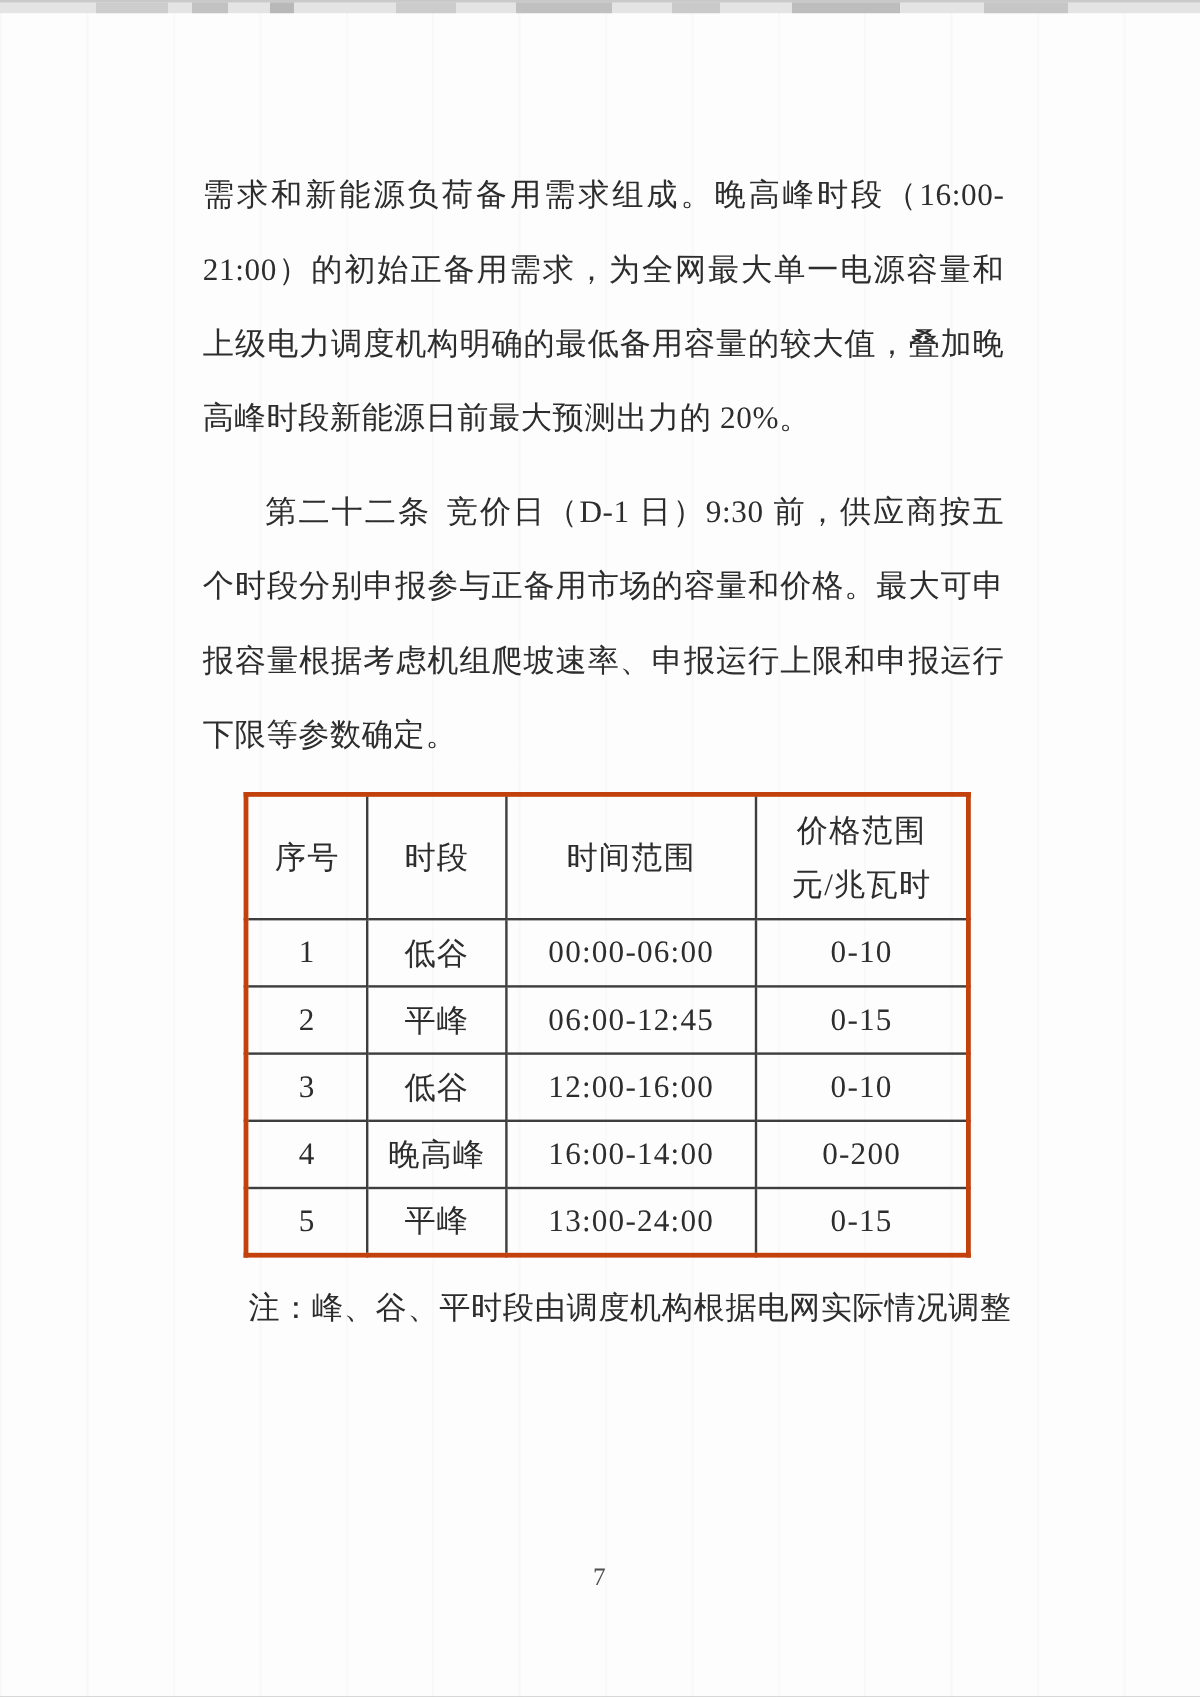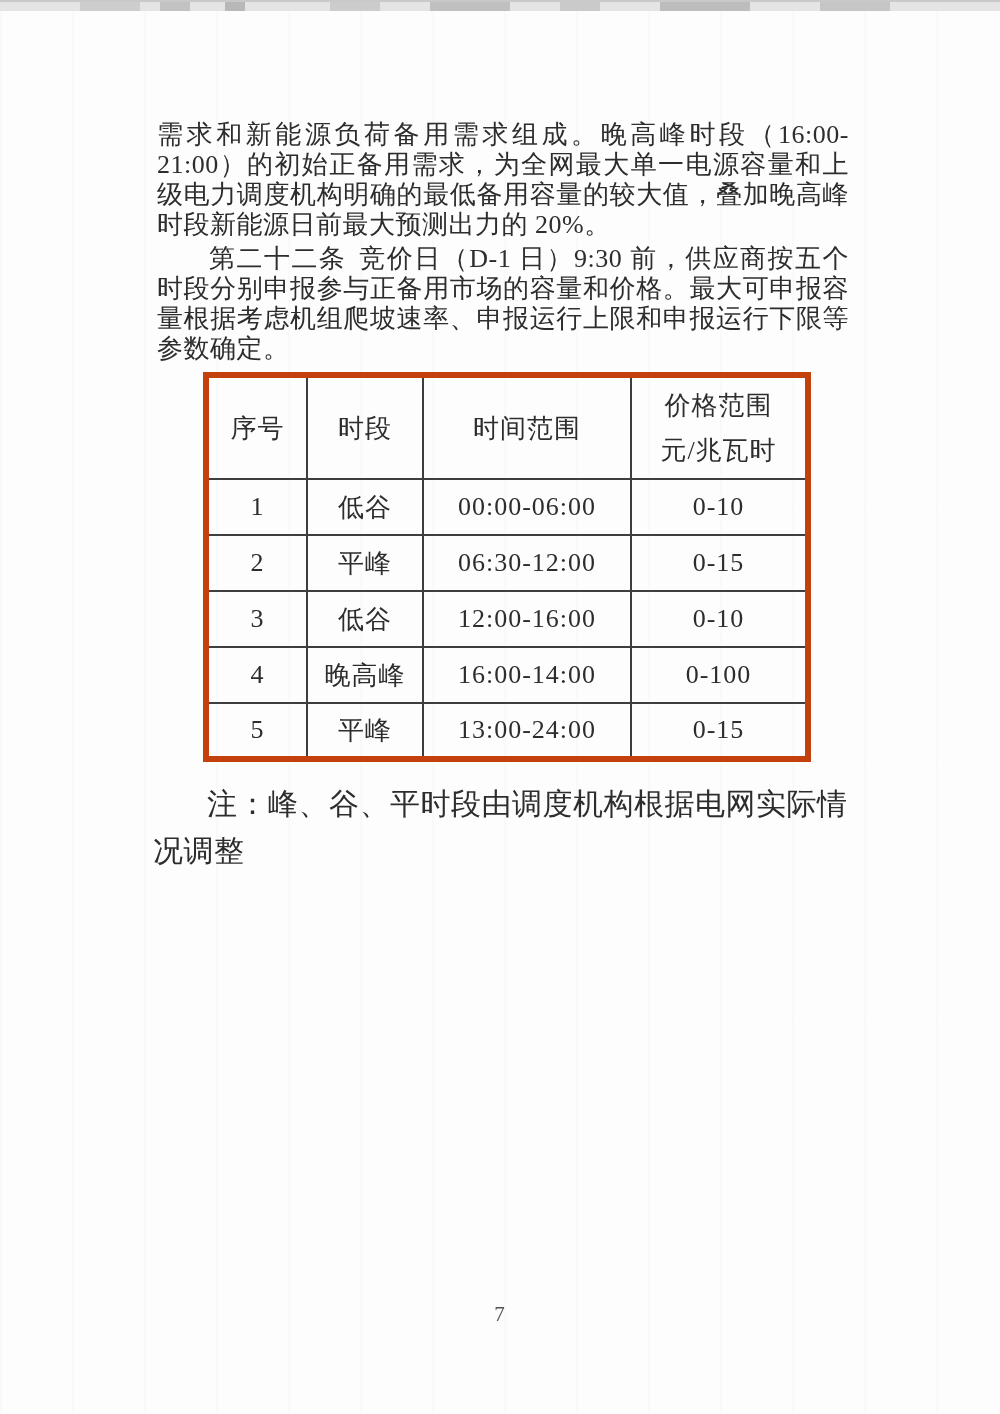--- a/index.html
+++ b/index.html
@@ -32,55 +32,55 @@
   }
   .scan-bar .seg { position: absolute; top: 0; height: 100%; }
 
   .content {
     position: absolute;
     left: 153px;
     top: 116px;
     width: 700px;
   }
   .para {
-    margin: 4px;
+    margin: 16px;
     font-size: 26px;
-    line-height: 30px;
+    line-height: 62px;
     letter-spacing: 0.5px;
     text-align: justify;
     text-justify: inter-ideograph;
   }
   .para.indent { text-indent: 52px; }
   .article-label { font-weight: normal; margin-right: 13px; }
 
   .bid-table {
     border-collapse: collapse;
     table-layout: fixed;
     width: 602px;
     margin: 8px 0 16px 50px;
-    border: 6px solid #c2410c;
+    border: 4px solid #c2410c;
   }
   .bid-table th, .bid-table td {
     border: 2px solid #3e3e3e;
     text-align: center;
     vertical-align: middle;
     font-weight: normal;
     font-size: 26px;
     letter-spacing: 1px;
     color: #2d2d2d;
     padding: 0;
     overflow: hidden;
   }
   .bid-table thead tr { height: 104px; }
   .bid-table tbody tr { height: 56px; }
   .two-line div { line-height: 45px; letter-spacing: 1px; }
 
   .note {
     margin: 18px 0 0 0;
-    font-size: 30px;
+    font-size: 26px;
     line-height: 47px;
     letter-spacing: 0.5px;
     text-indent: 54px;
   }
   .page-number {
     position: absolute;
     top: 1302px;
     left: 0;
     width: 100%;
     text-align: center;
@@ -134,34 +134,34 @@
       <tbody>
         <tr>
           <td>1</td>
           <td>低谷</td>
           <td>00:00-06:00</td>
           <td>0-10</td>
         </tr>
         <tr>
           <td>2</td>
           <td>平峰</td>
-          <td>06:30-12:00</td>
+          <td>06:00-12:45</td>
           <td>0-15</td>
         </tr>
         <tr>
           <td>3</td>
           <td>低谷</td>
           <td>12:00-16:00</td>
           <td>0-10</td>
         </tr>
         <tr>
           <td>4</td>
           <td>晚高峰</td>
           <td>16:00-14:00</td>
-          <td>0-100</td>
+          <td>0-200</td>
         </tr>
         <tr>
           <td>5</td>
           <td>平峰</td>
           <td>13:00-24:00</td>
           <td>0-15</td>
         </tr>
       </tbody>
     </table>
 

